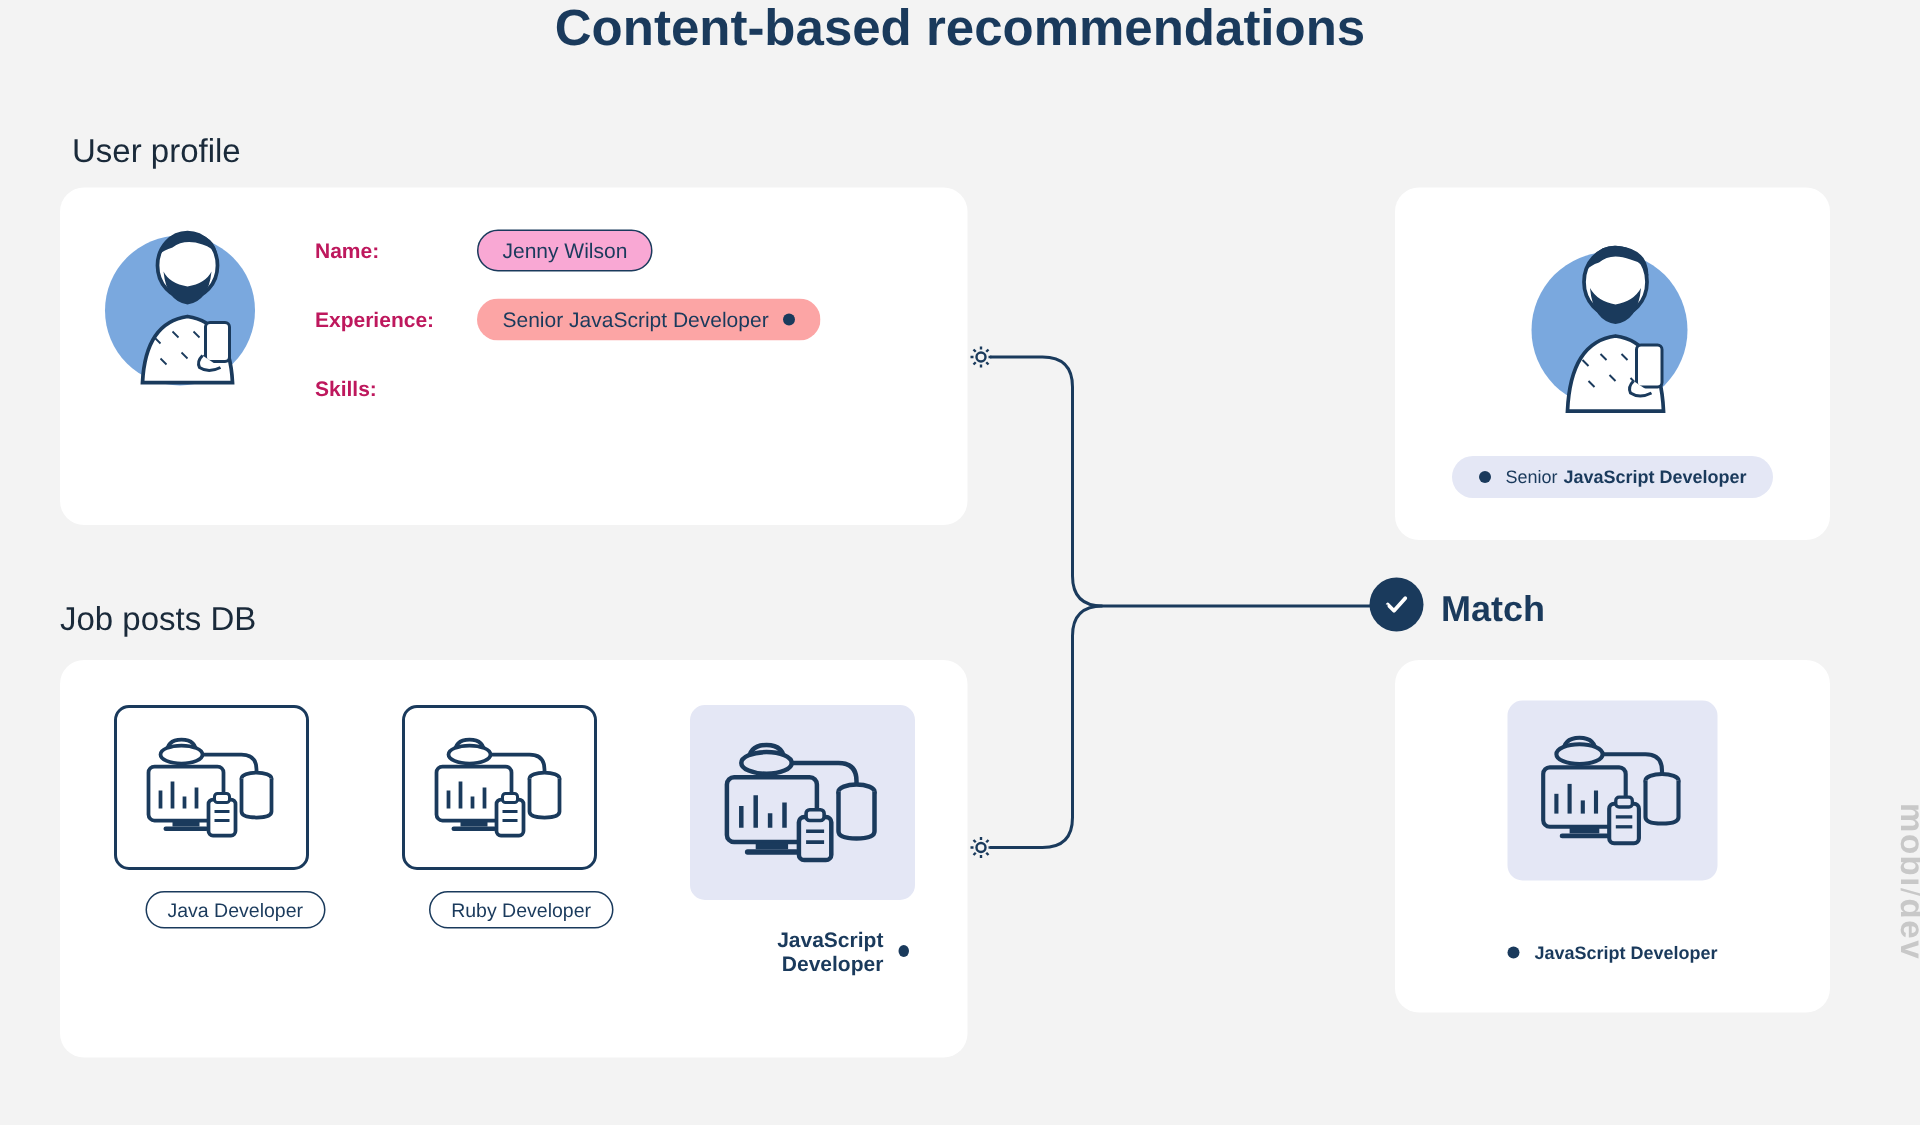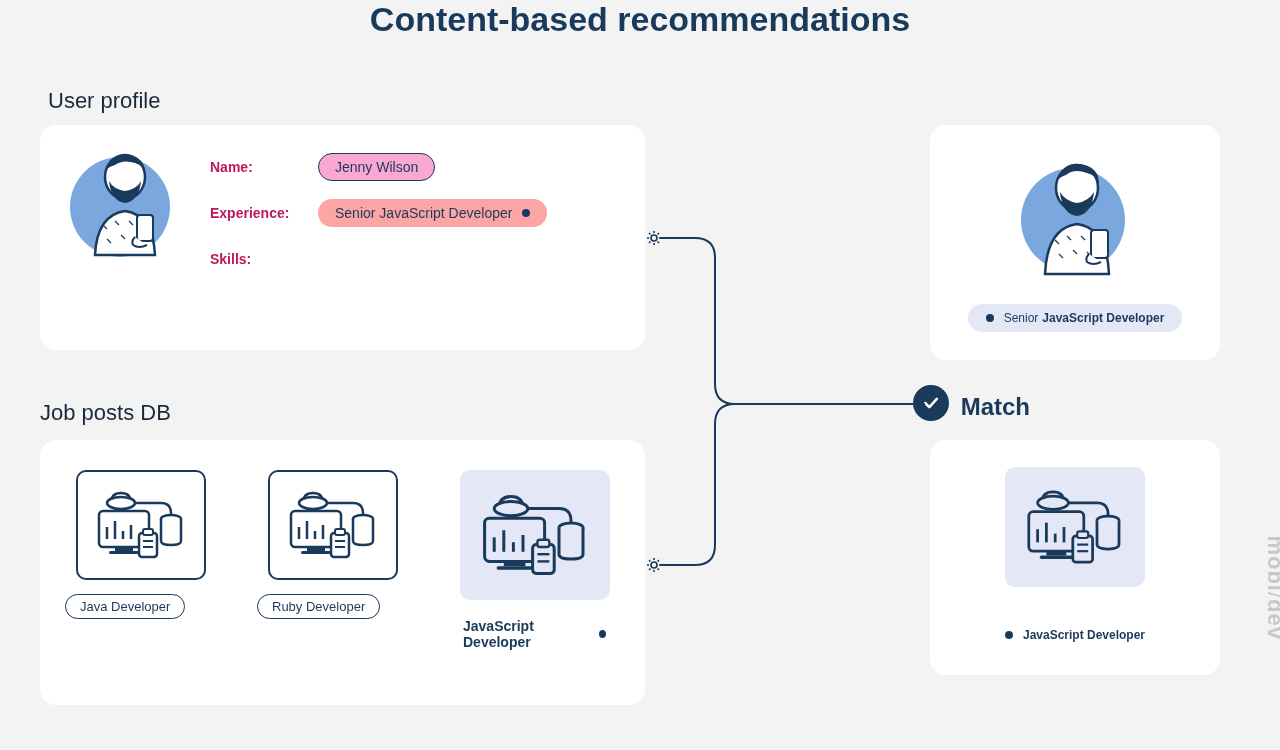--- a/index.html
+++ b/index.html
@@ -53,21 +53,21 @@
   }
   .dot {
     width:8px; height:8px; border-radius:50%;
     background:#1a3a5c; display:inline-block;
     margin-left:10px;
   }
   .dot.before { margin-left:0; margin-right:10px; }
   .skill-wrap { display:flex; flex-wrap:wrap; gap:10px; max-width:350px;}
   
   #jobs-card { left:40px; top:440px; width:605px; height:265px; padding:30px 25px 20px; display:flex; gap:40px; align-items:flex-start; justify-content:flex-start;}
-  .job-item { width:160px; text-align:left;text-decoration:underline; }
+  .job-item { width:160px; text-align:right;text-decoration:underline; }
   .job-icon-box {
     width:130px; height:110px; margin:0 auto 14px;
     border:2px solid #1a3a5c; border-radius:10px;
     display:flex; align-items:center; justify-content:center;
     background:#fff;
   }
   .job-icon-box.hl { background:#e4e7f5; border-color:#e4e7f5; width:150px; height:130px;}
   .job-label {
     display:inline-flex; align-items:center;
     border:1.5px solid #1a3a5c; border-radius:999px;

